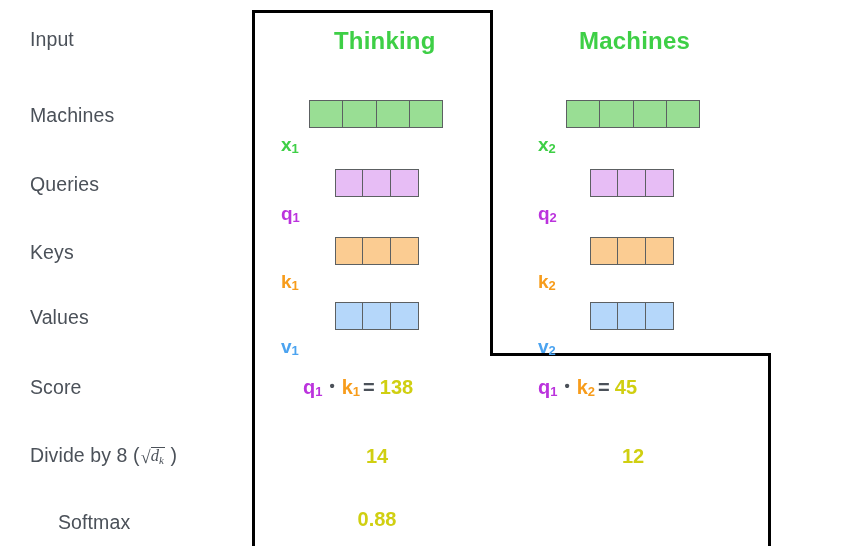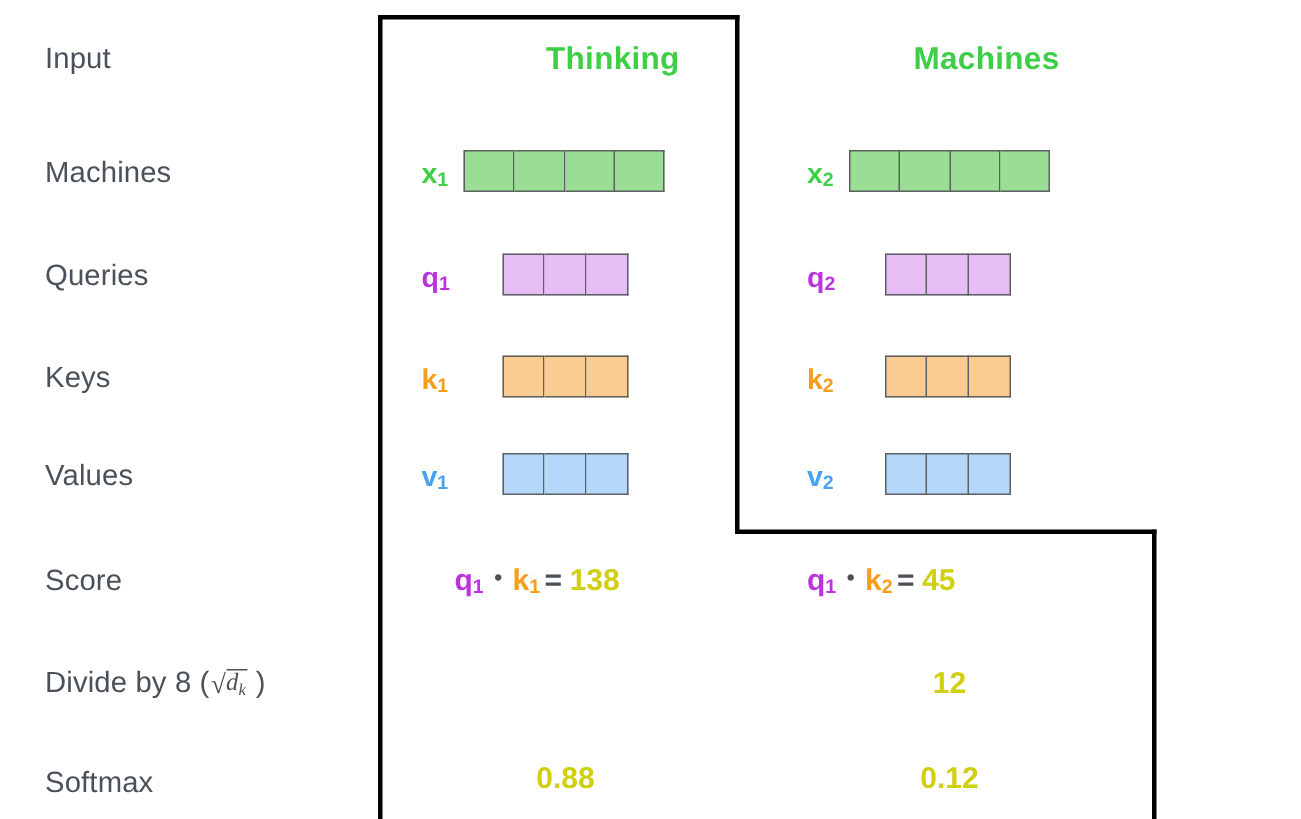--- a/index.html
+++ b/index.html
@@ -60,35 +60,35 @@
   .sub-i {
     font-size: 11px;
     vertical-align: -3px;
     font-style: italic;
   }
 
   
   .col-title {
     position: absolute;
     color: #3ecf46;
-    font-size: 21px;
+    font-size: 24px;
     font-weight: bold;
     letter-spacing: 0.2px;
     white-space: nowrap;
     line-height: 1;
-    margin-left: 30px;
   }
 
   
   .vec-label {
     position: absolute;
     font-size: 19px;
     font-weight: bold;
     line-height: 1;
     white-space: nowrap;
+    margin-top: 28px;
   }
   .vec-label .sb {
     font-size: 13px;
     vertical-align: -2px;
     font-weight: bold;
   }
 
   
   .strip {
     position: absolute;
@@ -158,21 +158,21 @@
   <div class="row-label" style="top:106px;">Machines</div>
   <div class="row-label" style="top:175px;">Queries</div>
   <div class="row-label" style="top:243px;">Keys</div>
   <div class="row-label" style="top:308px;">Values</div>
   <div class="row-label" style="top:378px;">Score</div>
 
   <div class="row-label" style="top:446px;">
     <span>Divide by 8 (</span><span class="sqrt-wrap"><span class="sqrt-sym">√</span><span class="sqrt-body"><span>d</span><span class="sub-i">k</span></span></span>&nbsp;<span>)</span>
   </div>
 
-  <div class="row-label" style="top:513px;">Softmax</div>
+  <div class="row-label" style="top:513px;margin-left:28px;">Softmax</div>
 
   <div class="col-title" style="left:334px; top:29px;">Thinking</div>
   <div class="col-title" style="left:579px; top:29px;">Machines</div>
 
   <div class="vec-label" style="left:281px; top:107px; color:#3ecf46;">
     <span>x</span><span class="sb">1</span>
   </div>
   <div class="strip" style="left:309px; top:100px;">
     <div class="cell" style="width:34px; background:#99de94;"></div>
     <div class="cell" style="width:34px; background:#99de94;"></div>
@@ -208,20 +208,21 @@
   </div>
 
   <div class="score-expr" style="left:303px; top:377px;">
     <span style="color:#bb33dd;"><span>q</span><span class="sb">1</span></span>
     <span class="dot-op">•</span>
     <span style="color:#f79c1b;"><span>k</span><span class="sb">1</span></span>
     <span class="eq-op">=</span>
     <span style="color:#d0cf11;">138</span>
   </div>
 
+  <div class="num-val" style="left:312px; top:446px; width:130px;">14</div>
   <div class="num-val" style="left:312px; top:509px; width:130px;text-align:center;">0.88</div>
 
   <div class="vec-label" style="left:538px; top:107px; color:#3ecf46;">
     <span>x</span><span class="sb">2</span>
   </div>
   <div class="strip" style="left:566px; top:100px;">
     <div class="cell" style="width:34px; background:#99de94;"></div>
     <div class="cell" style="width:34px; background:#99de94;"></div>
     <div class="cell" style="width:33px; background:#99de94;"></div>
     <div class="cell" style="width:33px; background:#99de94;"></div>
@@ -256,15 +257,14 @@
 
   <div class="score-expr" style="left:538px; top:377px;">
     <span style="color:#bb33dd;"><span>q</span><span class="sb">1</span></span>
     <span class="dot-op">•</span>
     <span style="color:#f79c1b;"><span>k</span><span class="sb">2</span></span>
     <span class="eq-op">=</span>
     <span style="color:#d0cf11;">45</span>
   </div>
 
   <div class="num-val" style="left:568px; top:446px; width:130px;">12</div>
-  <div class="num-val" style="left:568px; top:509px; width:130px;">0.12</div>
 
 </div>
 
 </body></html>

